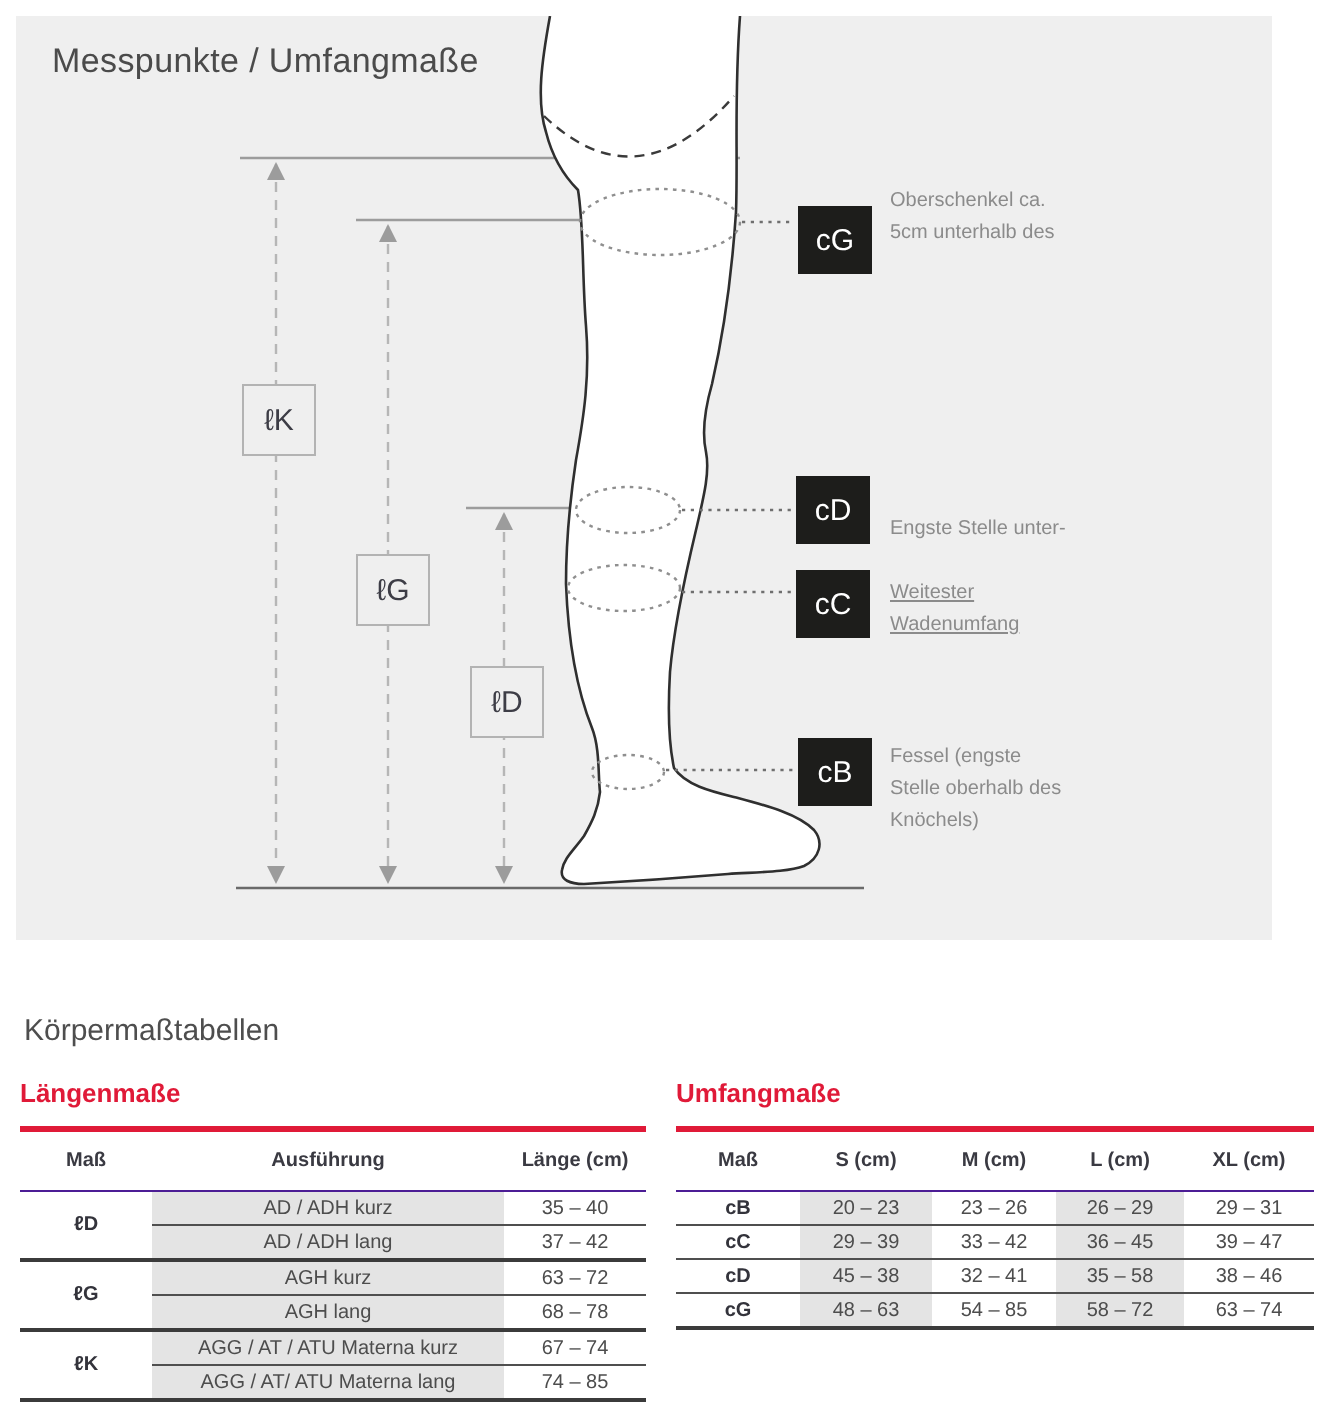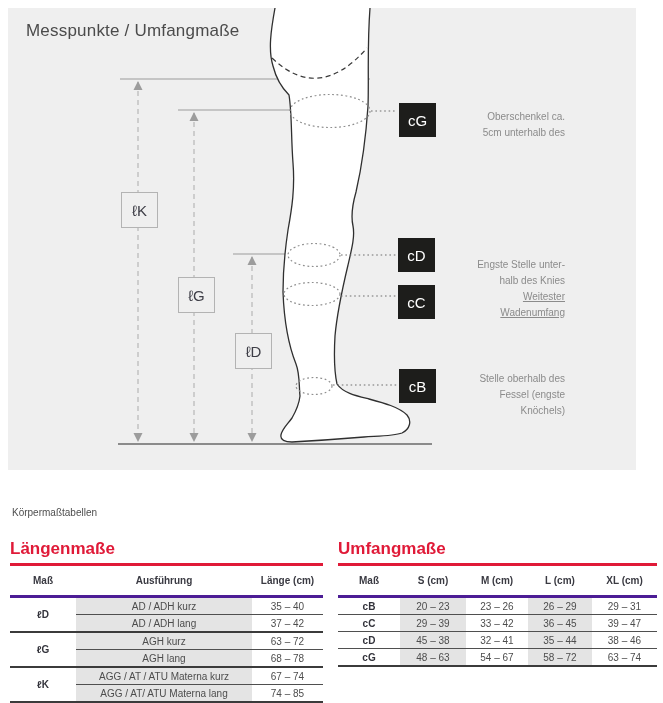--- a/index.html
+++ b/index.html
@@ -4,21 +4,21 @@
 <style>
   html,body{margin:0;padding:0;background:#ffffff;}
   body{
     position:relative;width:663px;height:703px;
     font-family:"Liberation Sans","DejaVu Sans",sans-serif;
     -webkit-font-smoothing:antialiased;
   }
   
   .panel{
     position:absolute;left:8px;top:8px;width:628px;height:462px;
-    background:#efefef;overflow:hidden;text-align:right;
+    background:#efefef;overflow:hidden;
   }
   .panel-title{
     position:absolute;left:18px;top:13px;
     font-size:17px;color:#4b4b4b;letter-spacing:.2px;
   }
   .diagram-svg{position:absolute;left:0;top:0;}
   .len-box{
     position:absolute;width:35px;height:34px;
     background:#efefef;border:1px solid #b3b3b3;
     display:flex;align-items:center;justify-content:center;
@@ -30,35 +30,35 @@
     display:flex;align-items:center;justify-content:center;
     font-size:15px;
   }
   .c-label{
     position:absolute;left:437px;width:120px;
     font-size:10px;line-height:16px;color:#8b8b8b;
   }
   
   .section-title{
     position:absolute;left:12px;top:507px;
-    font-size:10px;color:#4e4e4e;
+    font-size:15px;color:#4e4e4e;
   }
   .tbl-wrap{position:absolute;top:539px;}
   .tbl-wrap.left{left:10px;width:313px;}
   .tbl-wrap.right{left:338px;width:319px;}
   .tbl-heading{
-    font-size:17px;font-weight:bold;color:#e01a38;height:17px;
+    font-size:13px;font-weight:bold;color:#e01a38;height:17px;
   }
   table.mtab{
     border-collapse:collapse;width:100%;margin-top:7px;
     font-size:10px;color:#4d4d4d;table-layout:fixed;
   }
   table.mtab th{
     font-weight:bold;color:#3a3a42;height:29px;text-align:center;
-    border-top:3px solid #e01a38;border-bottom:3px solid #4c1d95;
+    border-top:3px solid #e01a38;border-bottom:1px solid #4c1d95;
     padding:0;
   }
   table.mtab td{height:16px;text-align:center;padding:0;}
   td.mass{font-weight:bold;color:#33333b;}
   td.shade{background:#e4e4e4;}
   
   tr.g-first td.sub{border-bottom:1px solid #4f4f4f;}
   tr.g-last td, td.mass{border-bottom:2px solid #3b3b3b;}
   
   table.utab tbody td{border-bottom:1px solid #4f4f4f;}
@@ -142,35 +142,34 @@
   <div class="c-box" style="left:390px;top:230px;">
     <span>cD</span>
   </div>
   <div class="c-box" style="left:390px;top:277px;">
     <span>cC</span>
   </div>
   <div class="c-box" style="left:391px;top:361px;">
     <span>cB</span>
   </div>
 
-  <div class="c-label" style="top:101px;">
+  <div class="c-label" style="top:85px;">
     <div>Oberschenkel ca.</div>
     <div>5cm unterhalb des</div>
   </div>
   <div class="c-label" style="top:234px;margin-top:15px;">
     <div>Engste Stelle unter-</div>
-    <div>halb des Knies</div>
   </div>
   <div class="c-label" style="top:281px;text-decoration:underline;">
     <div>Weitester</div>
     <div>Wadenumfang</div>
   </div>
   <div class="c-label" style="top:363px;">
+    <div>Fessel (engste</div>
     <div>Stelle oberhalb des</div>
-    <div>Fessel (engste</div>
     <div>Knöchels)</div>
   </div>
 </div>
 
 <div class="section-title">Körpermaßtabellen</div>
 
 <div class="tbl-wrap left">
   <div class="tbl-heading">Längenmaße</div>
   <table class="mtab ltab">
     <colgroup>
@@ -248,25 +247,25 @@
         <td class="mass">cC</td>
         <td class="shade">29 – 39</td>
         <td>33 – 42</td>
         <td class="shade">36 – 45</td>
         <td>39 – 47</td>
       </tr>
       <tr>
         <td class="mass">cD</td>
         <td class="shade">45 – 38</td>
         <td>32 – 41</td>
-        <td class="shade">35 – 44</td>
+        <td class="shade">35 – 58</td>
         <td>38 – 46</td>
       </tr>
       <tr>
         <td class="mass">cG</td>
         <td class="shade">48 – 63</td>
-        <td>54 – 67</td>
+        <td>54 – 85</td>
         <td class="shade">58 – 72</td>
         <td>63 – 74</td>
       </tr>
     </tbody>
   </table>
 </div>
 
 </body></html>

